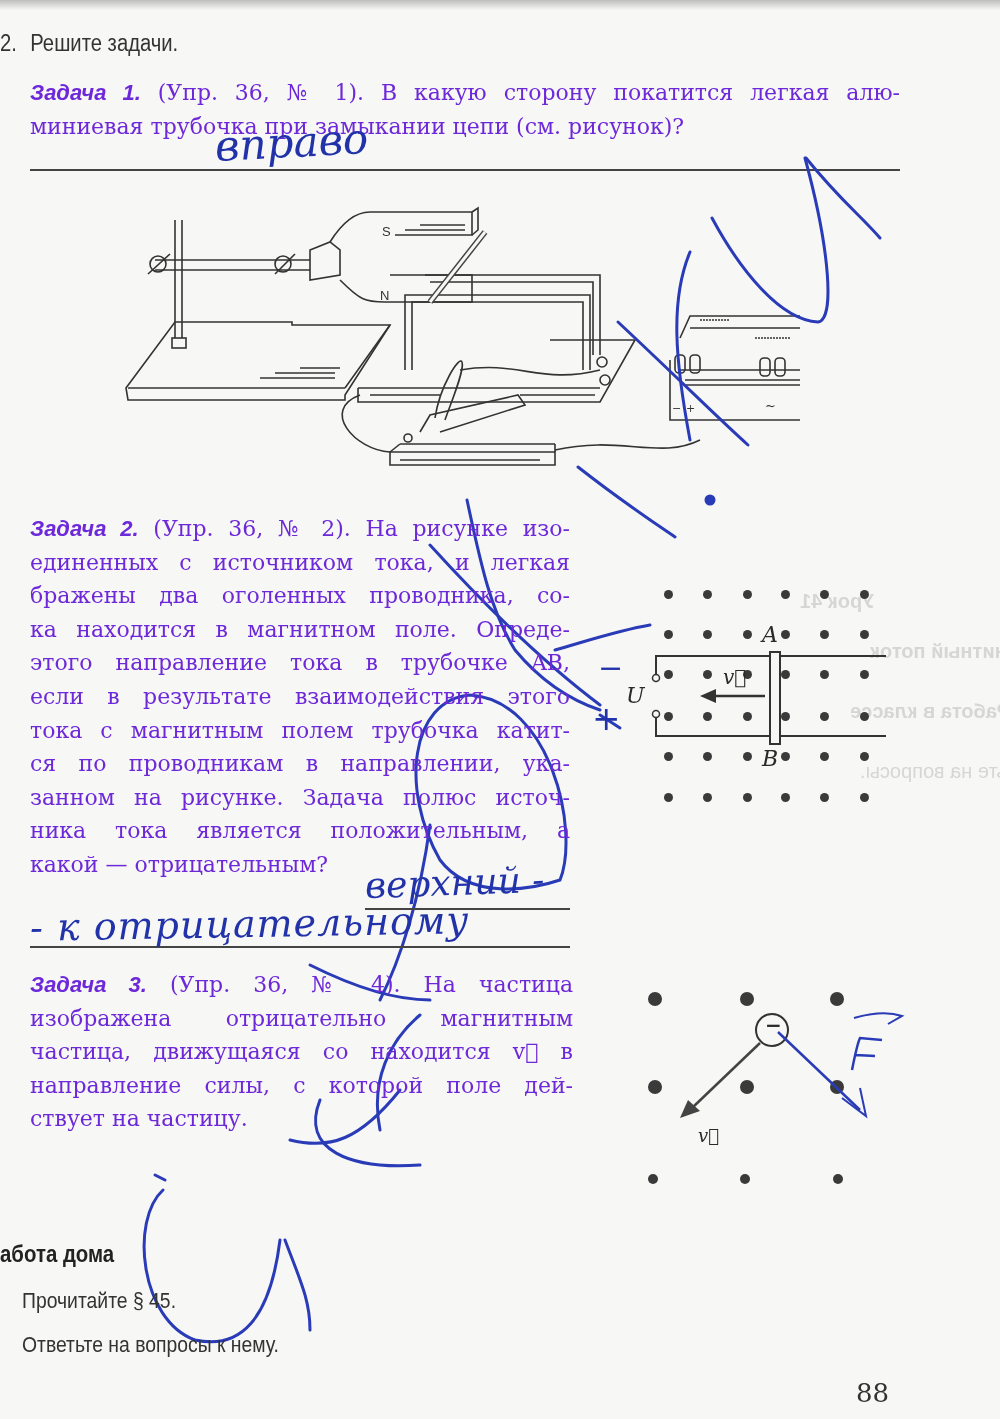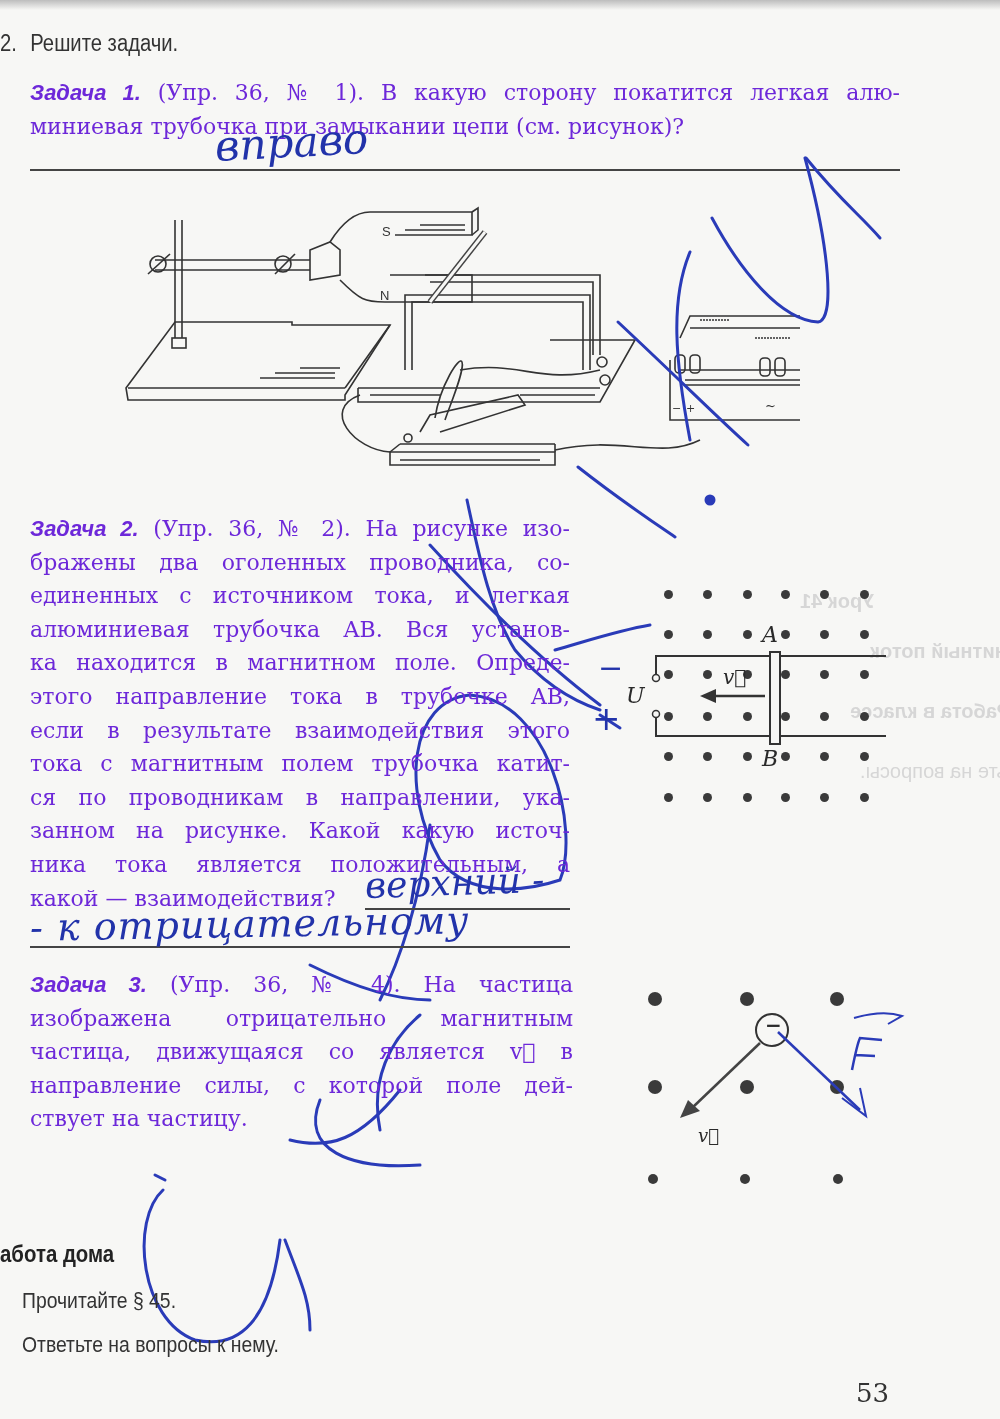--- a/index.html
+++ b/index.html
@@ -146,31 +146,30 @@
     <path d="M600 715 L620 728"></path>
   </g>
 </svg>
 
 <div class="abs task-text" style="left:30px;top:512px;width:540px;">
   <div class="justify">
     <span class="label">Задача 2.</span>
     <span>(Упр. 36, № 2).</span>
     <span>На рисунке изо-</span>
   </div>
+  <div class="justify">единенных с источником тока, и легкая</div>
   <div class="justify">бражены два оголенных проводника, со-</div>
-  <div class="justify">единенных с источником тока, и легкая</div>
-  <div class="justify">алюминиевая трубочка AB. Вся установ-</div>
   <div class="justify">ка находится в магнитном поле. Опреде-</div>
   <div class="justify">этого направление тока в трубочке AB,</div>
   <div class="justify">если в результате взаимодействия этого</div>
   <div class="justify">тока с магнитным полем трубочка катит-</div>
   <div class="justify">ся по проводникам в направлении, ука-</div>
-  <div class="justify">занном на рисунке. Какой какую источ-</div>
+  <div class="justify">занном на рисунке. Задача полюс источ-</div>
   <div class="justify">ника тока является положительным, а</div>
-  <div>какой — взаимодействия?</div>
+  <div>какой — отрицательным?</div>
 </div>
 <div class="line" style="left:365px;top:908px;width:205px;"></div>
 <div class="line" style="left:30px;top:946px;width:540px;"></div>
 <div class="hand" style="left:365px;top:862px;font-size:36px;transform:rotate(-2deg);">верхний -</div>
 <div class="hand" style="left:30px;top:902px;font-size:38px;transform:rotate(-1deg);letter-spacing:1px;">- к отрицательному</div>
 
 <div class="abs" style="left:600px;top:590px;width:300px;height:220px;">
 
   <div class="dot" style="left:64px;top:0px"></div>
     <div class="dot" style="left:103px;top:0px"></div>
@@ -227,21 +226,21 @@
   <div class="hand" style="left:-8px;top:108px;font-size:34px;font-style:normal;">+</div>
 </div>
 
 <div class="abs task-text" style="left:30px;top:968px;width:543px;">
   <div class="justify">
     <span class="label">Задача 3.</span>
     <span>(Упр. 36, № 4).</span>
     <span>На частица</span>
   </div>
   <div class="justify">изображена отрицательно магнитным</div>
-  <div class="justify">частица, движущаяся со является v⃗ в</div>
+  <div class="justify">частица, движущаяся со находится v⃗ в</div>
   <div class="justify">направление силы, с которой поле дей-</div>
   <div>ствует на частицу.</div>
 </div>
 
 <div class="abs" style="left:620px;top:960px;width:300px;height:200px;">
   <div class="dotL" style="left:28px;top:32px"></div>
   <div class="dotL" style="left:120px;top:32px"></div>
   <div class="dotL" style="left:210px;top:32px"></div>
   <div class="dotL" style="left:28px;top:120px"></div>
   <div class="dotL" style="left:120px;top:120px"></div>
@@ -260,13 +259,13 @@
 </div>
 
 <div class="dot" style="left:648px;top:1174px;width:10px;height:10px;"></div>
 <div class="dot" style="left:740px;top:1174px;width:10px;height:10px;"></div>
 <div class="dot" style="left:833px;top:1174px;width:10px;height:10px;"></div>
 
 <div class="abs hw-title sans" style="left:0;top:1240px;">абота дома</div>
 <div class="abs hw-item sans" style="left:22px;top:1288px;">Прочитайте § 45.</div>
 <div class="abs hw-item sans" style="left:22px;top:1332px;">Ответьте на вопросы к нему.</div>
 
-<div class="abs pagenum serif" style="left:856px;top:1378px;">53</div>
+<div class="abs pagenum serif" style="left:856px;top:1378px;">88</div>
 
 </body></html>

